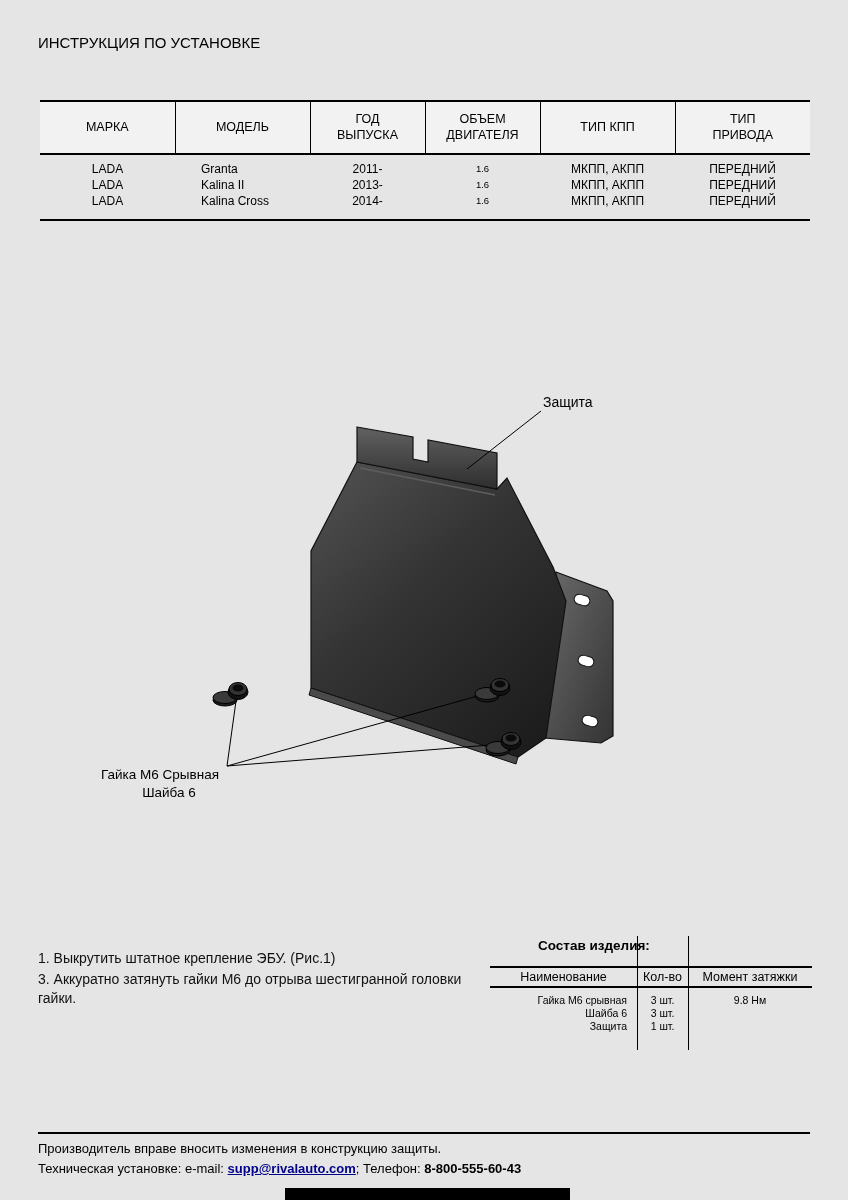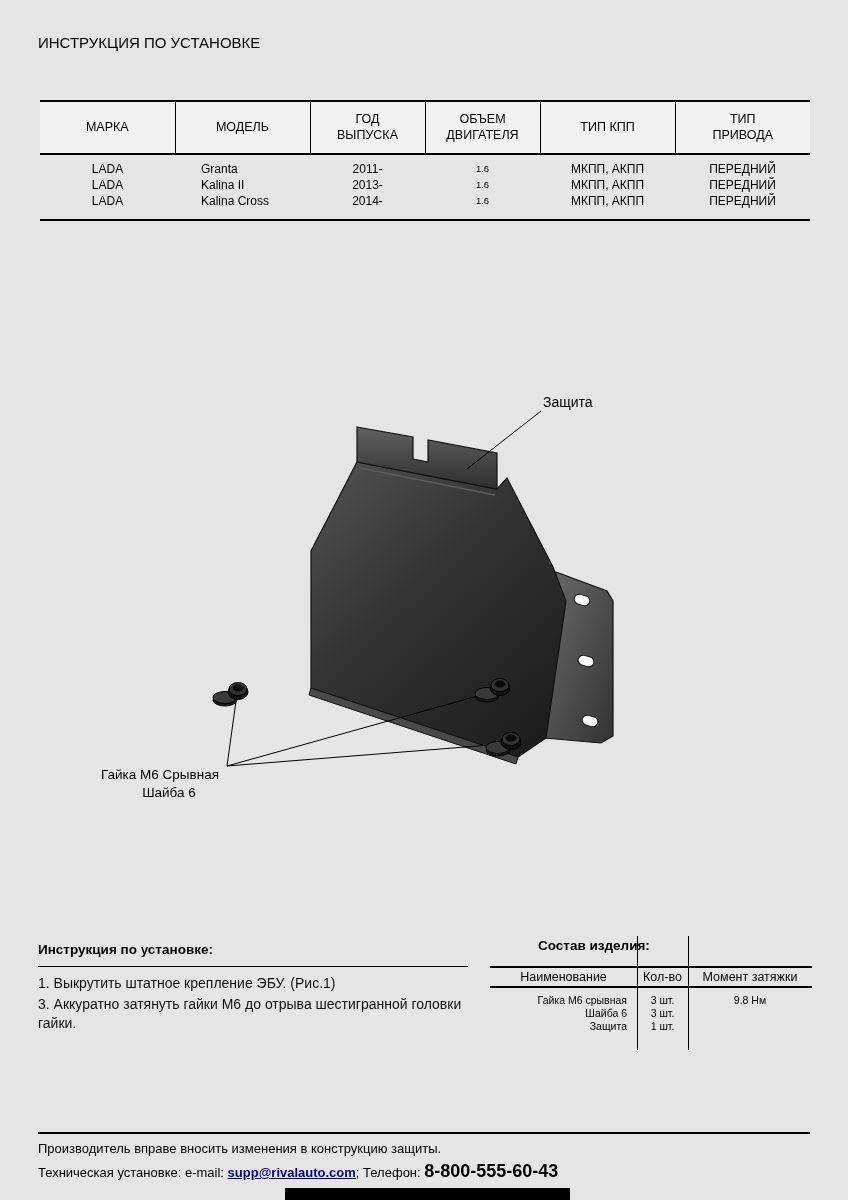--- a/index.html
+++ b/index.html
@@ -64,21 +64,21 @@
   .parts-row .p-name { text-align:right; padding-right:10px; }
   .parts .vline { position:absolute; top:0; width:1px; height:114px; background:#000; }
   .parts .v1 { left:147px; }
   .parts .v2 { left:198px; }
 
   
   .footer-rule { position:absolute; left:38px; top:1132px; width:772px; height:2px; background:#000; }
   .disclaimer  { position:absolute; left:38px; top:1141px; font-size:13px; }
   .support     { position:absolute; left:38px; top:1161px; font-size:13px; }
   .support a.email { color:#00008b; font-weight:bold; text-decoration:underline; }
-  .support .phone { font-weight:bold; font-size:18px; }
+  .support .phone { font-weight:bold; font-size:13px; }
   .bottom-bar { position:absolute; left:285px; top:1188px; width:285px; height:12px; background:#000; }
 </style>
 </head>
 <body>
 
 <div class="page">
 
   <div class="doc-type">ИНСТРУКЦИЯ ПО УСТАНОВКЕ</div>
 
   <table class="vehicle-table">
@@ -210,21 +210,20 @@
       <ellipse cx="0" cy="-1" rx="9" ry="6.5" fill="#333" stroke="#000"></ellipse>
       <ellipse cx="0" cy="-2" rx="5.5" ry="3.5" fill="#0a0a0a"></ellipse>
     </g>
 
     <text x="543" y="407" font-size="14">Защита</text>
     <text x="160" y="779" font-size="13.5" text-anchor="middle">Гайка М6 Срывная</text>
     <text x="169" y="797" font-size="13.5" text-anchor="middle">Шайба 6</text>
   </svg>
 
   <div class="instructions">
-    <div class="instructions-heading">Инструкция по установке:</div>
     <div class="steps">
       <div class="step">1. Выкрутить штатное крепление ЭБУ. (Рис.1)</div>
       <div class="step">3. Аккуратно затянуть гайки М6 до отрыва шестигранной головки гайки.</div>
     </div>
   </div>
 
   <div class="parts">
     <div class="parts-heading">Состав изделия:</div>
     <div class="parts-table">
       <div class="parts-header-row">

